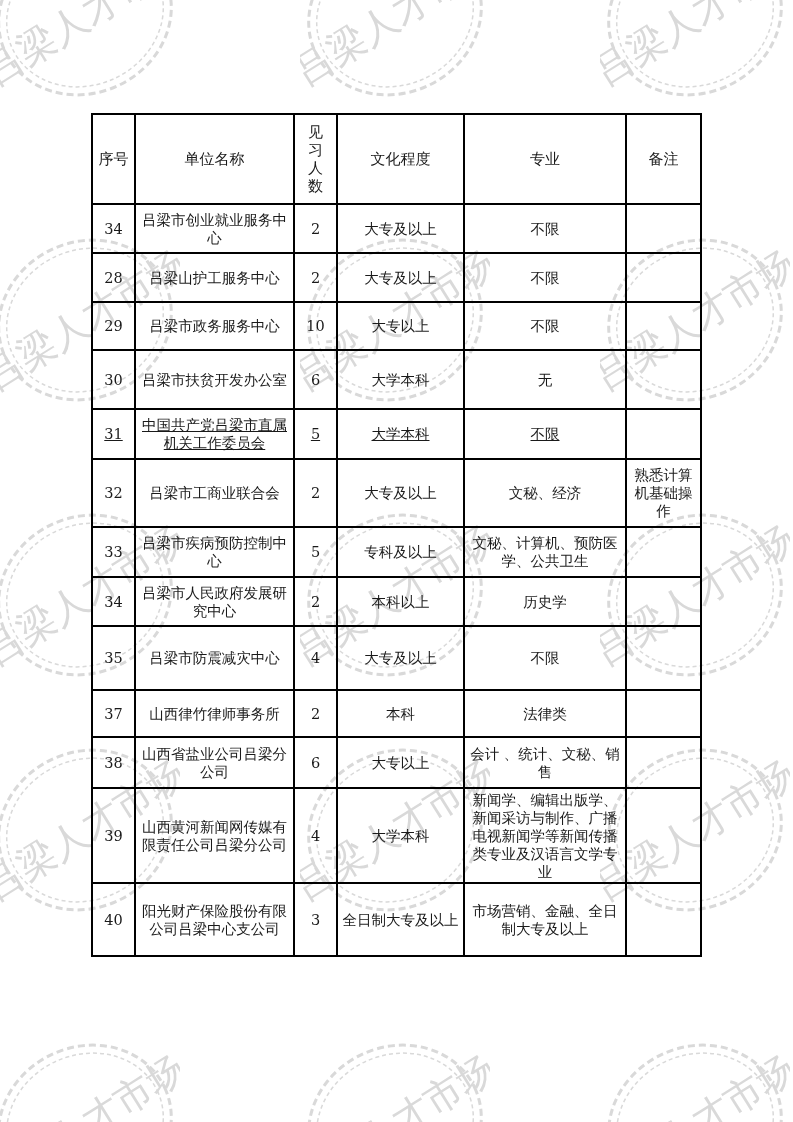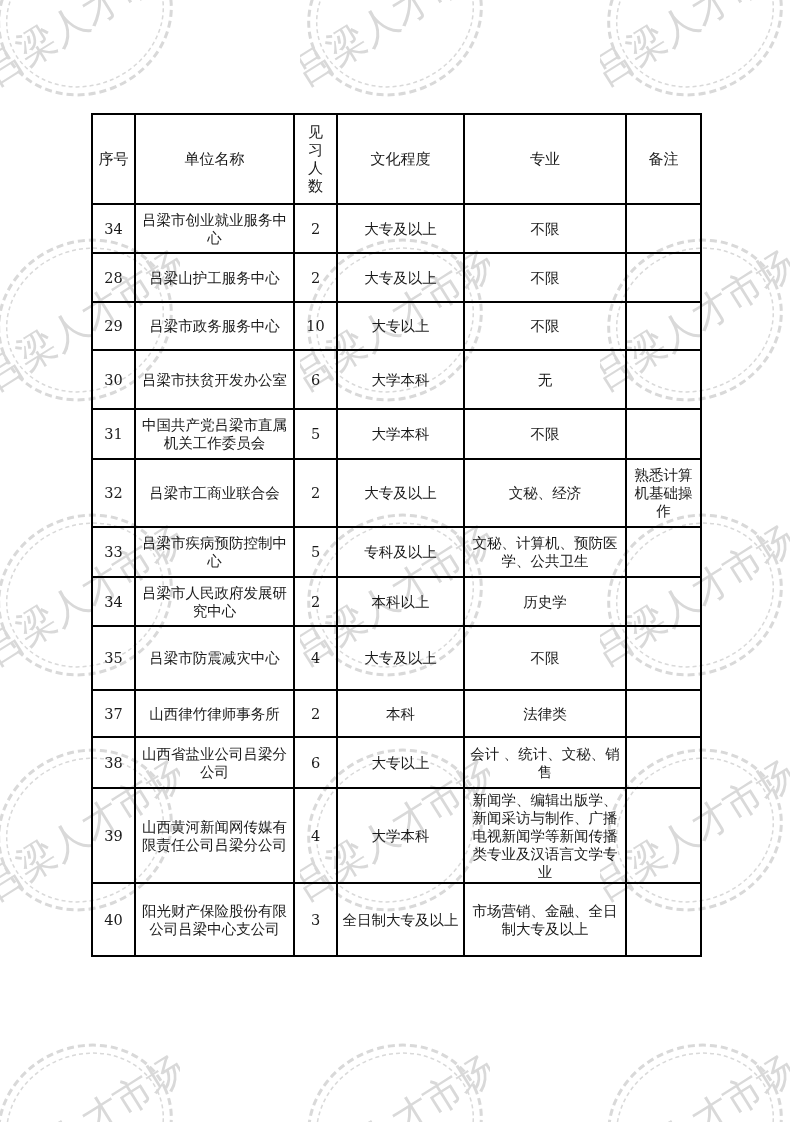--- a/index.html
+++ b/index.html
@@ -148,21 +148,21 @@
           <td></td>
         </tr>
         <tr style="height: 59px;">
           <td>30</td>
           <td class="name-cell">吕梁市扶贫开发办公室</td>
           <td>6</td>
           <td>大学本科</td>
           <td class="major-cell">无</td>
           <td></td>
         </tr>
-        <tr style="height: 50px;">
+        <tr style="height: 50px; text-decoration: underline;">
           <td>31</td>
           <td class="name-cell">中国共产党吕梁市直属机关工作委员会</td>
           <td>5</td>
           <td>大学本科</td>
           <td class="major-cell">不限</td>
           <td></td>
         </tr>
         <tr style="height: 68px;">
           <td>32</td>
           <td class="name-cell">吕梁市工商业联合会</td>

